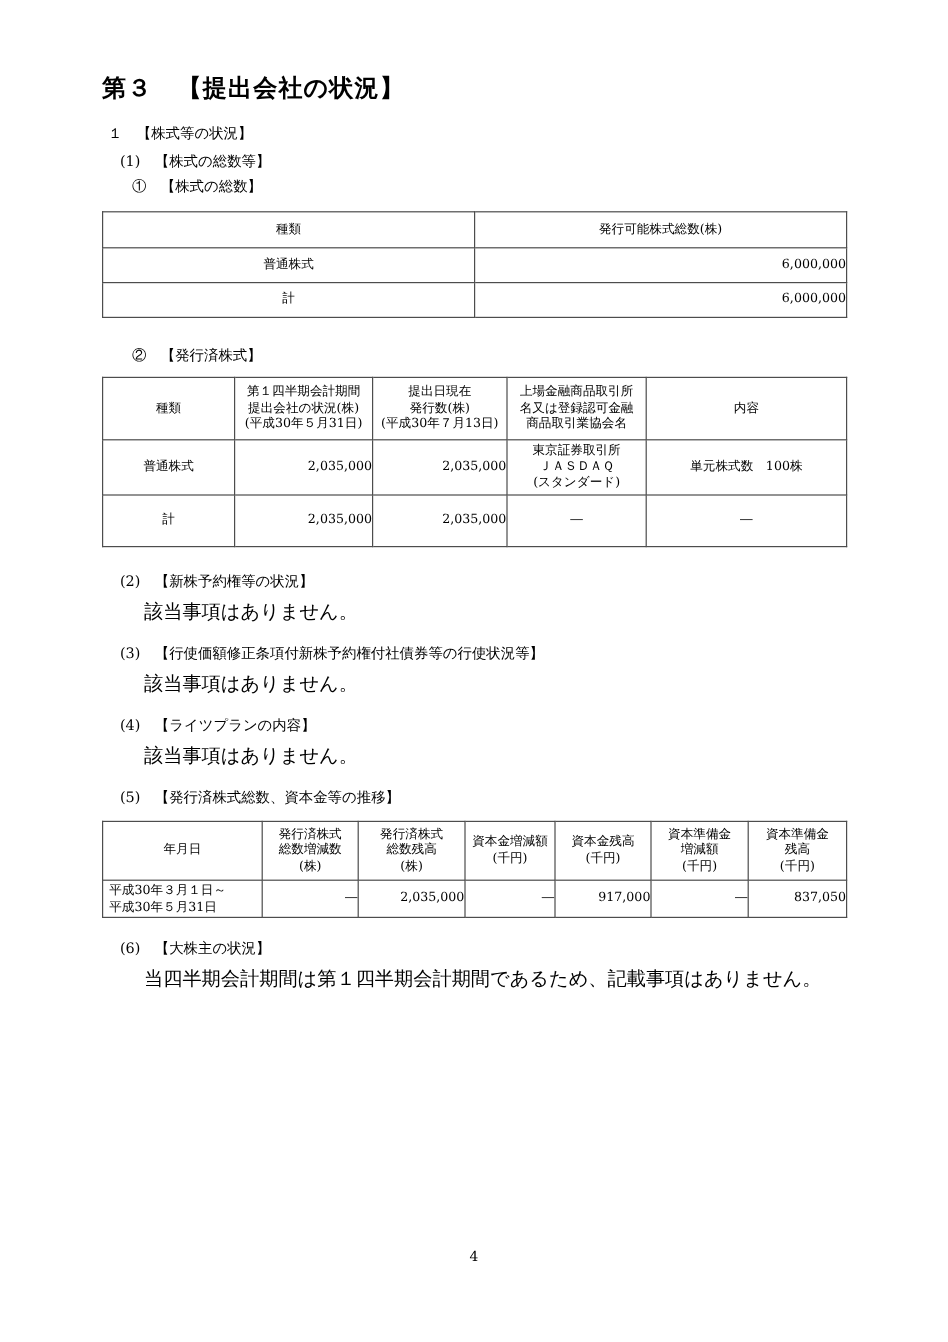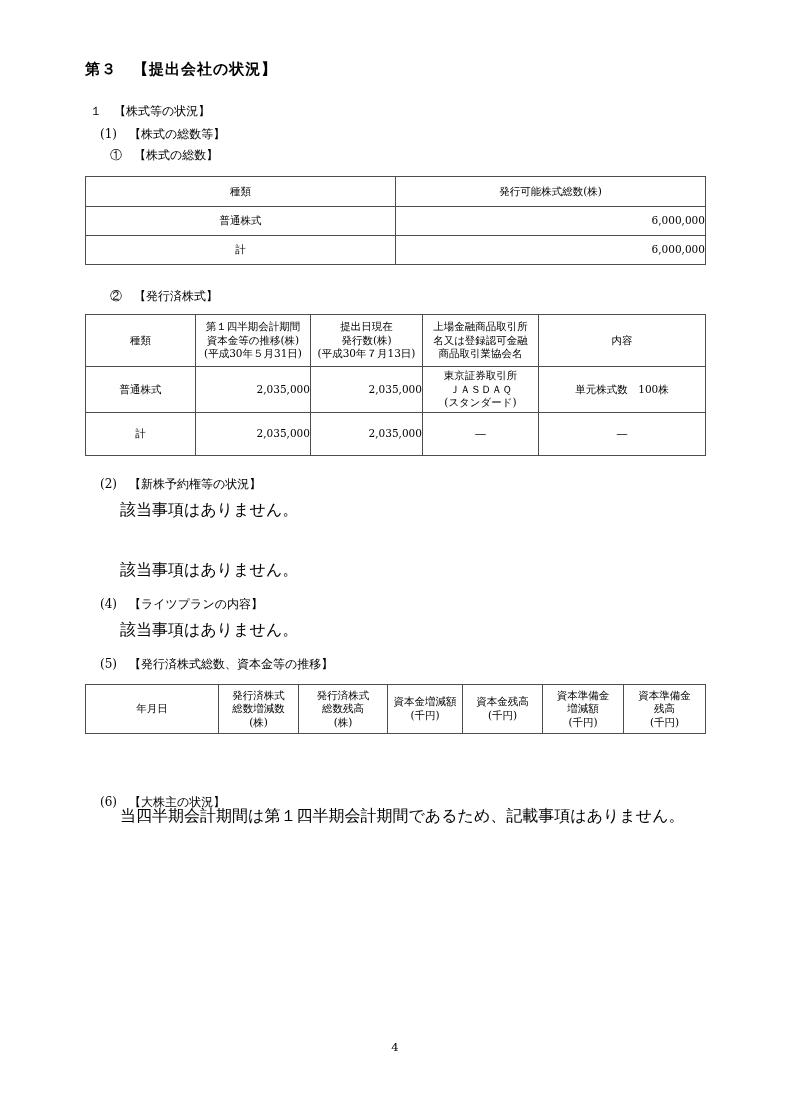--- a/index.html
+++ b/index.html
@@ -8,21 +8,21 @@
     position:relative;
     width:790px; height:1118px;
     background:#ffffff;
     color:#000;
     font-family:"DejaVu Serif","Liberation Serif",serif;
     overflow:hidden;
   }
   .doc-title {
     position:absolute; left:85px; top:60px;
     font-family:"Liberation Sans","DejaVu Sans",sans-serif;
-    font-weight:bold; font-size:15px; letter-spacing:1px;
+    font-weight:bold; font-size:20px; letter-spacing:1px;
     white-space:pre;
   }
   .hd { position:absolute; font-size:12px; white-space:pre; line-height:1.2; }
   .body-text { position:absolute; font-size:16px; white-space:pre; line-height:1.2; }
   .tbl {
     position:absolute;
     border-collapse:collapse; table-layout:fixed;
     background:#fff;
   }
   .tbl td {
@@ -80,21 +80,21 @@
       <col style="width:110px">
         <col style="width:115px">
         <col style="width:112px">
       <col style="width:116px">
         <col style="width:167px">
     </colgroup>
     <tbody>
         <tr style="height:52px">
       <td class="c">種類</td>
       <td class="c">第１四半期会計期間
-資本金等の推移(株)
+提出会社の状況(株)
 (平成30年５月31日)</td>
       <td class="c">提出日現在
 発行数(株)
 (平成30年７月13日)</td>
       <td class="c">上場金融商品取引所
 名又は登録認可金融
 商品取引業協会名</td>
       <td class="c">内容</td>
     </tr>
     <tr style="height:46px">
@@ -112,20 +112,21 @@
       <td class="r">2,035,000</td>
       <td class="c">―</td>
       <td class="c">―</td>
     </tr>
   </tbody>
     </table>
 
   <div class="hd" style="left:100px;top:477px;">(2)　【新株予約権等の状況】</div>
   <div class="body-text" style="left:120px;top:500px;">該当事項はありません。</div>
 
+  <div class="hd" style="left:100px;top:537px;">(3)　【行使価額修正条項付新株予約権付社債券等の行使状況等】</div>
   <div class="body-text" style="left:120px;top:560px;">該当事項はありません。</div>
 
   <div class="hd" style="left:100px;top:597px;">(4)　【ライツプランの内容】</div>
   <div class="body-text" style="left:120px;top:620px;">該当事項はありません。</div>
 
   <div class="hd" style="left:100px;top:657px;">(5)　【発行済株式総数、資本金等の推移】</div>
 
   <table class="tbl" style="left:85px;top:684px;width:620px;">
     <colgroup>
       <col style="width:133px">
@@ -149,21 +150,31 @@
 (千円)</td>
       <td class="c">資本金残高
 (千円)</td>
       <td class="c">資本準備金
 増減額
 (千円)</td>
       <td class="c">資本準備金
 残高
 (千円)</td>
     </tr>
+    <tr style="height:30px">
+      <td class="l">平成30年３月１日～
+平成30年５月31日</td>
+      <td class="r">―</td>
+      <td class="r">2,035,000</td>
+      <td class="r">―</td>
+      <td class="r">917,000</td>
+      <td class="r">―</td>
+      <td class="r">837,050</td>
+    </tr>
   </tbody>
     </table>
 
-  <div class="hd" style="left:100px;top:783px;margin-top:12px;">(6)　【大株主の状況】</div>
+  <div class="hd" style="left:100px;top:783px;">(6)　【大株主の状況】</div>
   <div class="body-text" style="left:120px;top:806px;">当四半期会計期間は第１四半期会計期間であるため、記載事項はありません。</div>
 
   <div class="page-num">4</div>
 
 </div>
 
 </body></html>

